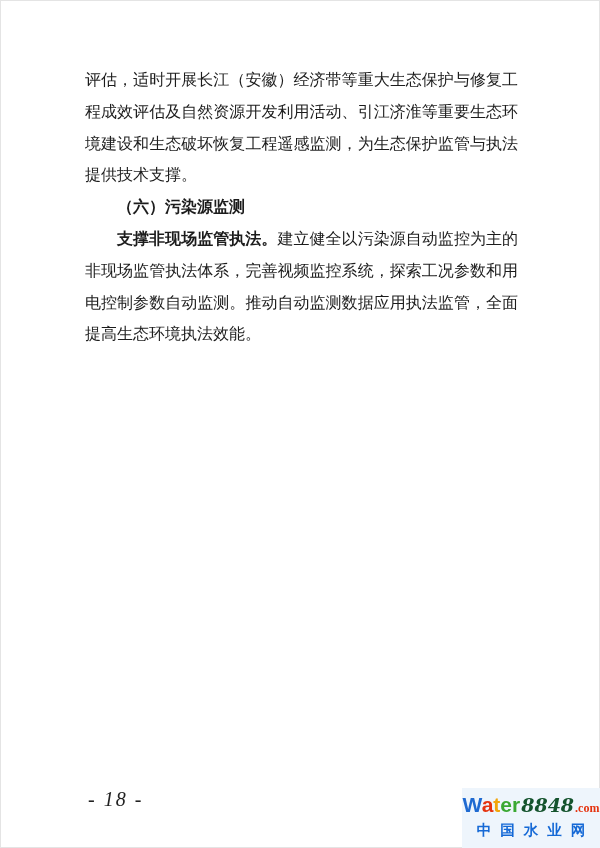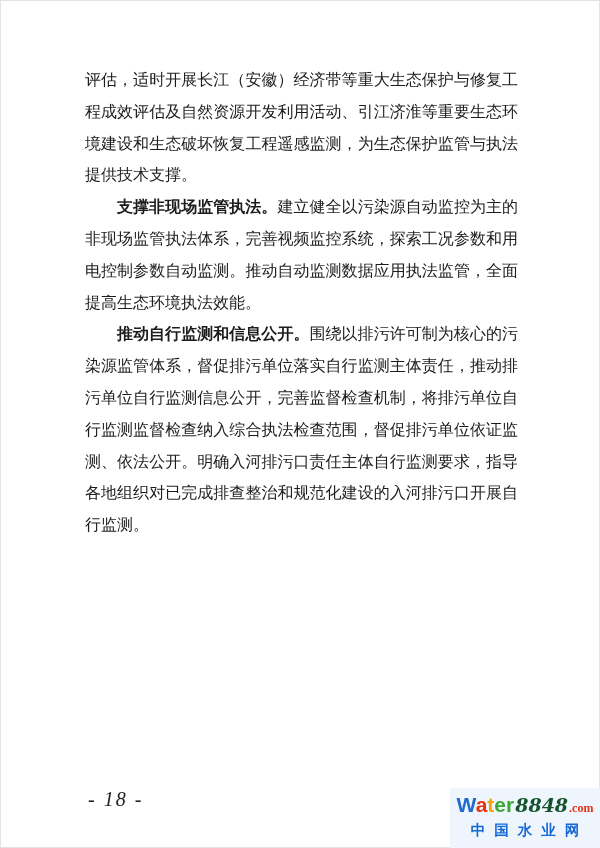--- a/index.html
+++ b/index.html
@@ -44,21 +44,21 @@
     letter-spacing: 2px;
     color: #222222;
     font-style: italic;
   }
 
   
   .logo {
     position: absolute;
     right: 0;
     bottom: 0;
-    width: 150px;
+    width: 138px;
     height: 60px;
     background: #eef5fc;
     display: flex;
     flex-direction: column;
     align-items: center;
     justify-content: center;
     padding: 2px 4px 4px 4px;
   }
   .logo-line1 {
     display: flex;
@@ -95,25 +95,25 @@
     text-indent: 9px; 
     direction: ltr;
   }
 </style>
 </head>
 <body>
 
 <div class="text-block">
   <p class="para no-indent"><span>评估，适时开展长江（安徽）经济带等重大生态保护与修复工程成效评估及自然资源开发利用活动、引江济淮等重要生态环境建设和生态破坏恢复工程遥感监测，为生态保护监管与执法提供技术支撑。</span></p>
 
+  <p class="para heading">（六）污染源监测</p>
 
 
   <p class="para"><b>支撑非现场监管执法。</b><span>建立健全以污染源自动监控为主的非现场监管执法体系，完善视频监控系统，探索工况参数和用电控制参数自动监测。推动自动监测数据应用执法监管，全面提高生态环境执法效能。</span></p>
 
-  <p class="para"><b>推动自行监测和信息公开。</b><span>围绕以排污许可制为核心的污染源监管体系，督促排污单位落实自行监测主体责任，推动排污单位自行监测信息公开，完善监督检查机制，将排污单位自行监测监督检查纳入综合执法检查范围，督促排污单位依证监测、依法公开。明确入河排污口责任主体自行监测要求，指导各地组织对已完成排查整治和规范化建设的入河排污口开展自行监测。</span></p>
 </div>
 
 <div class="page-number">- 18 -</div>
 
 <div class="logo" style="background: rgb(238, 245, 252);">
   <div class="logo-line1">
     <span class="logo-water"><span style="color: rgb(31, 106, 209);">W</span><span style="color: rgb(229, 51, 15);">a</span><span style="color: rgb(242, 165, 10);">t</span><span style="color: rgb(58, 168, 50);">e</span><span style="color: rgb(58, 168, 50);">r</span></span>
     <span class="logo-number" style="color: #14532d;">8848</span>
     <span class="logo-tld" style="color: rgb(229, 51, 15);">.com</span>
   </div>

